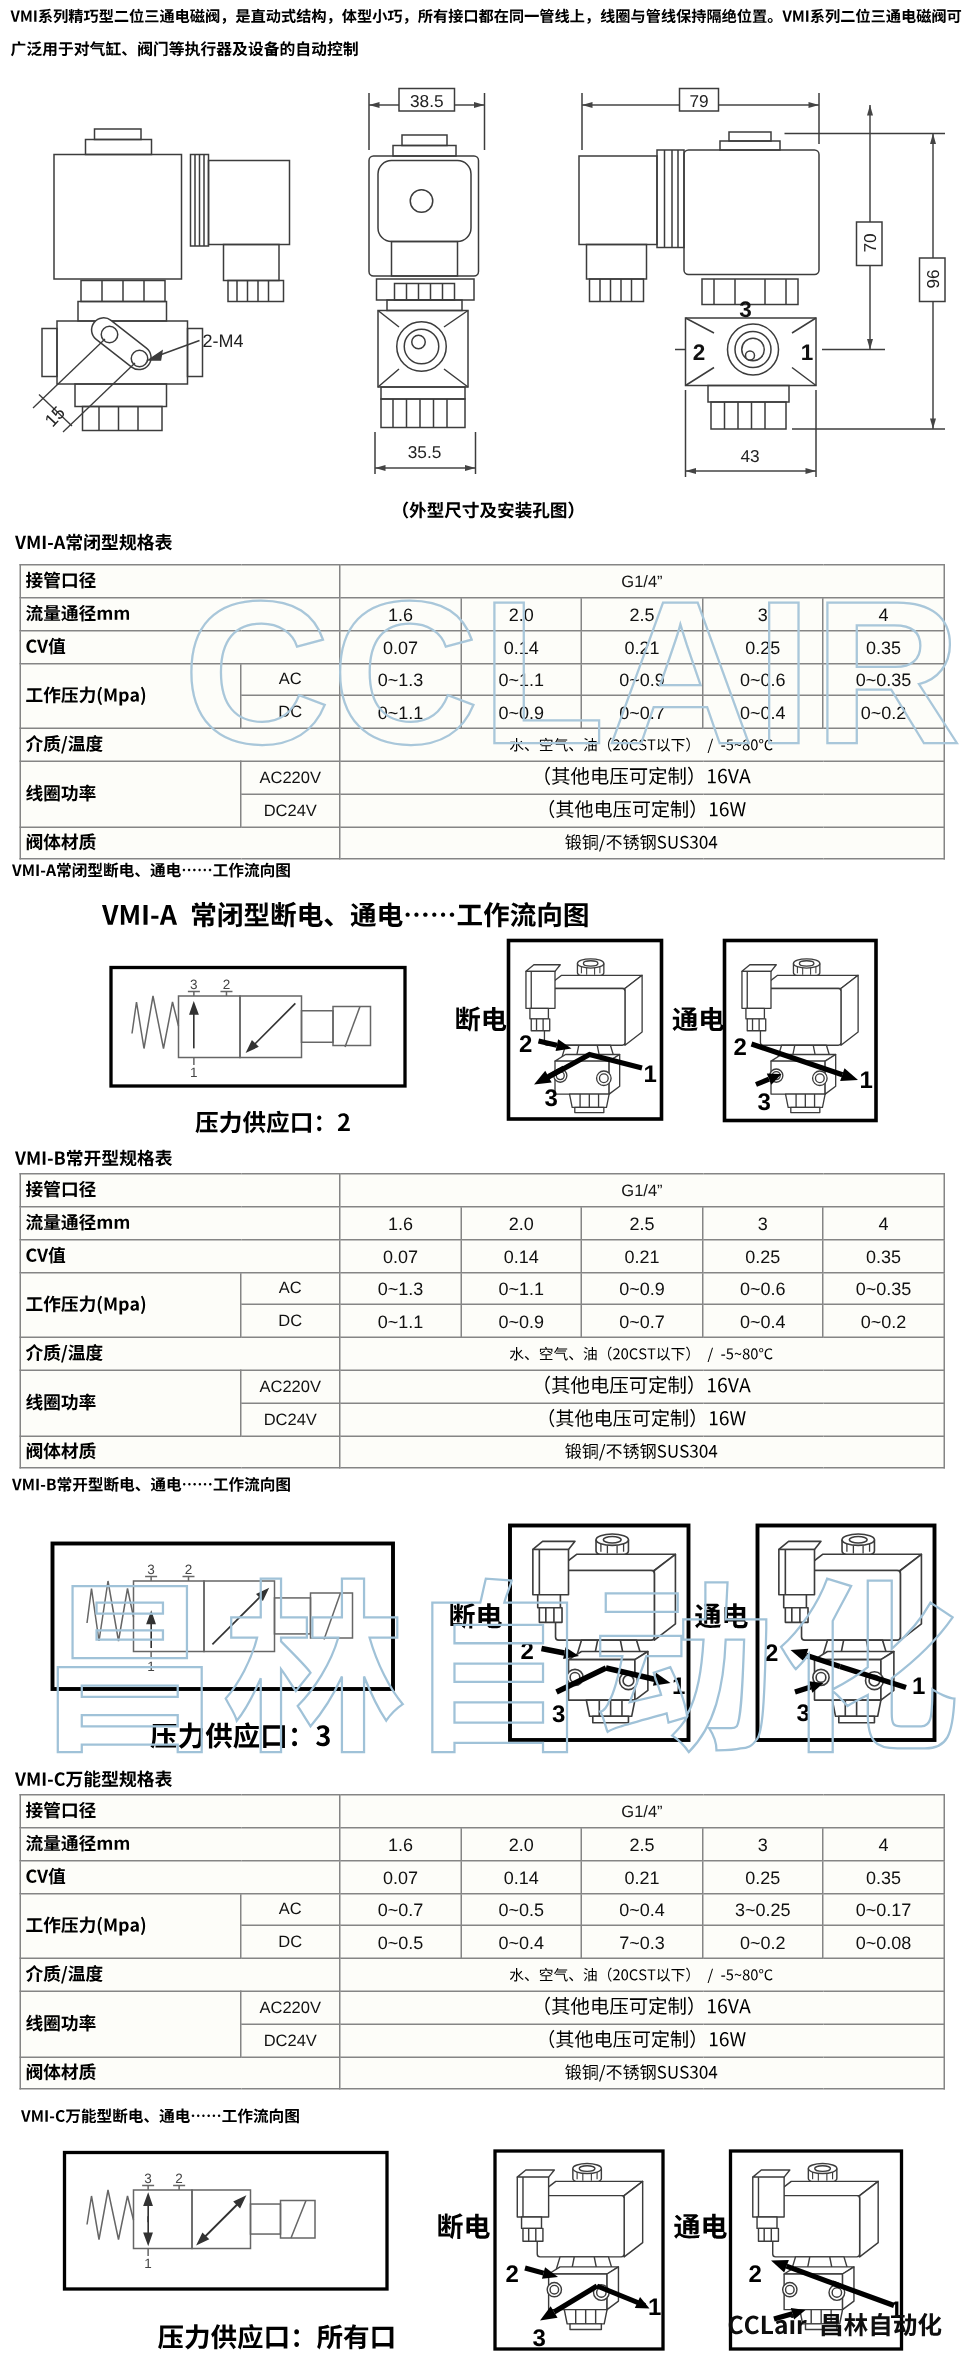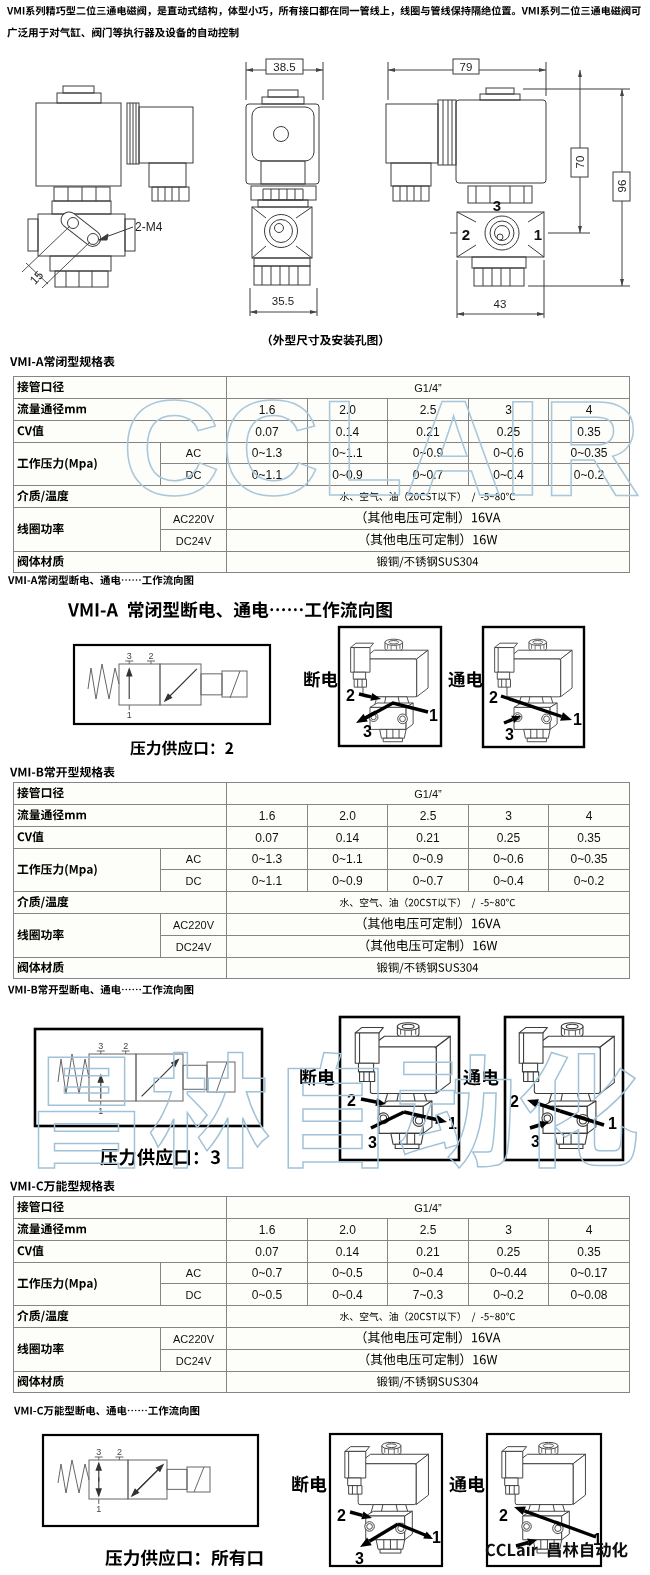--- a/index.html
+++ b/index.html
@@ -178,21 +178,21 @@
           <td>0.21</td>
           <td>0.25</td>
           <td>0.35</td>
         </tr>
 <tr style="height:21px">
           <td rowspan="2"></td>
           <td class="b">AC</td>
           <td>0~0.7</td>
           <td>0~0.5</td>
           <td>0~0.4</td>
-          <td>0~0.44</td>
+          <td>3~0.25</td>
           <td>0~0.17</td>
         </tr>
 <tr style="height:22px">
           <td class="b">DC</td>
           <td>0~0.5</td>
           <td>0~0.4</td>
           <td>7~0.3</td>
           <td>0~0.2</td>
           <td>0~0.08</td>
         </tr>

